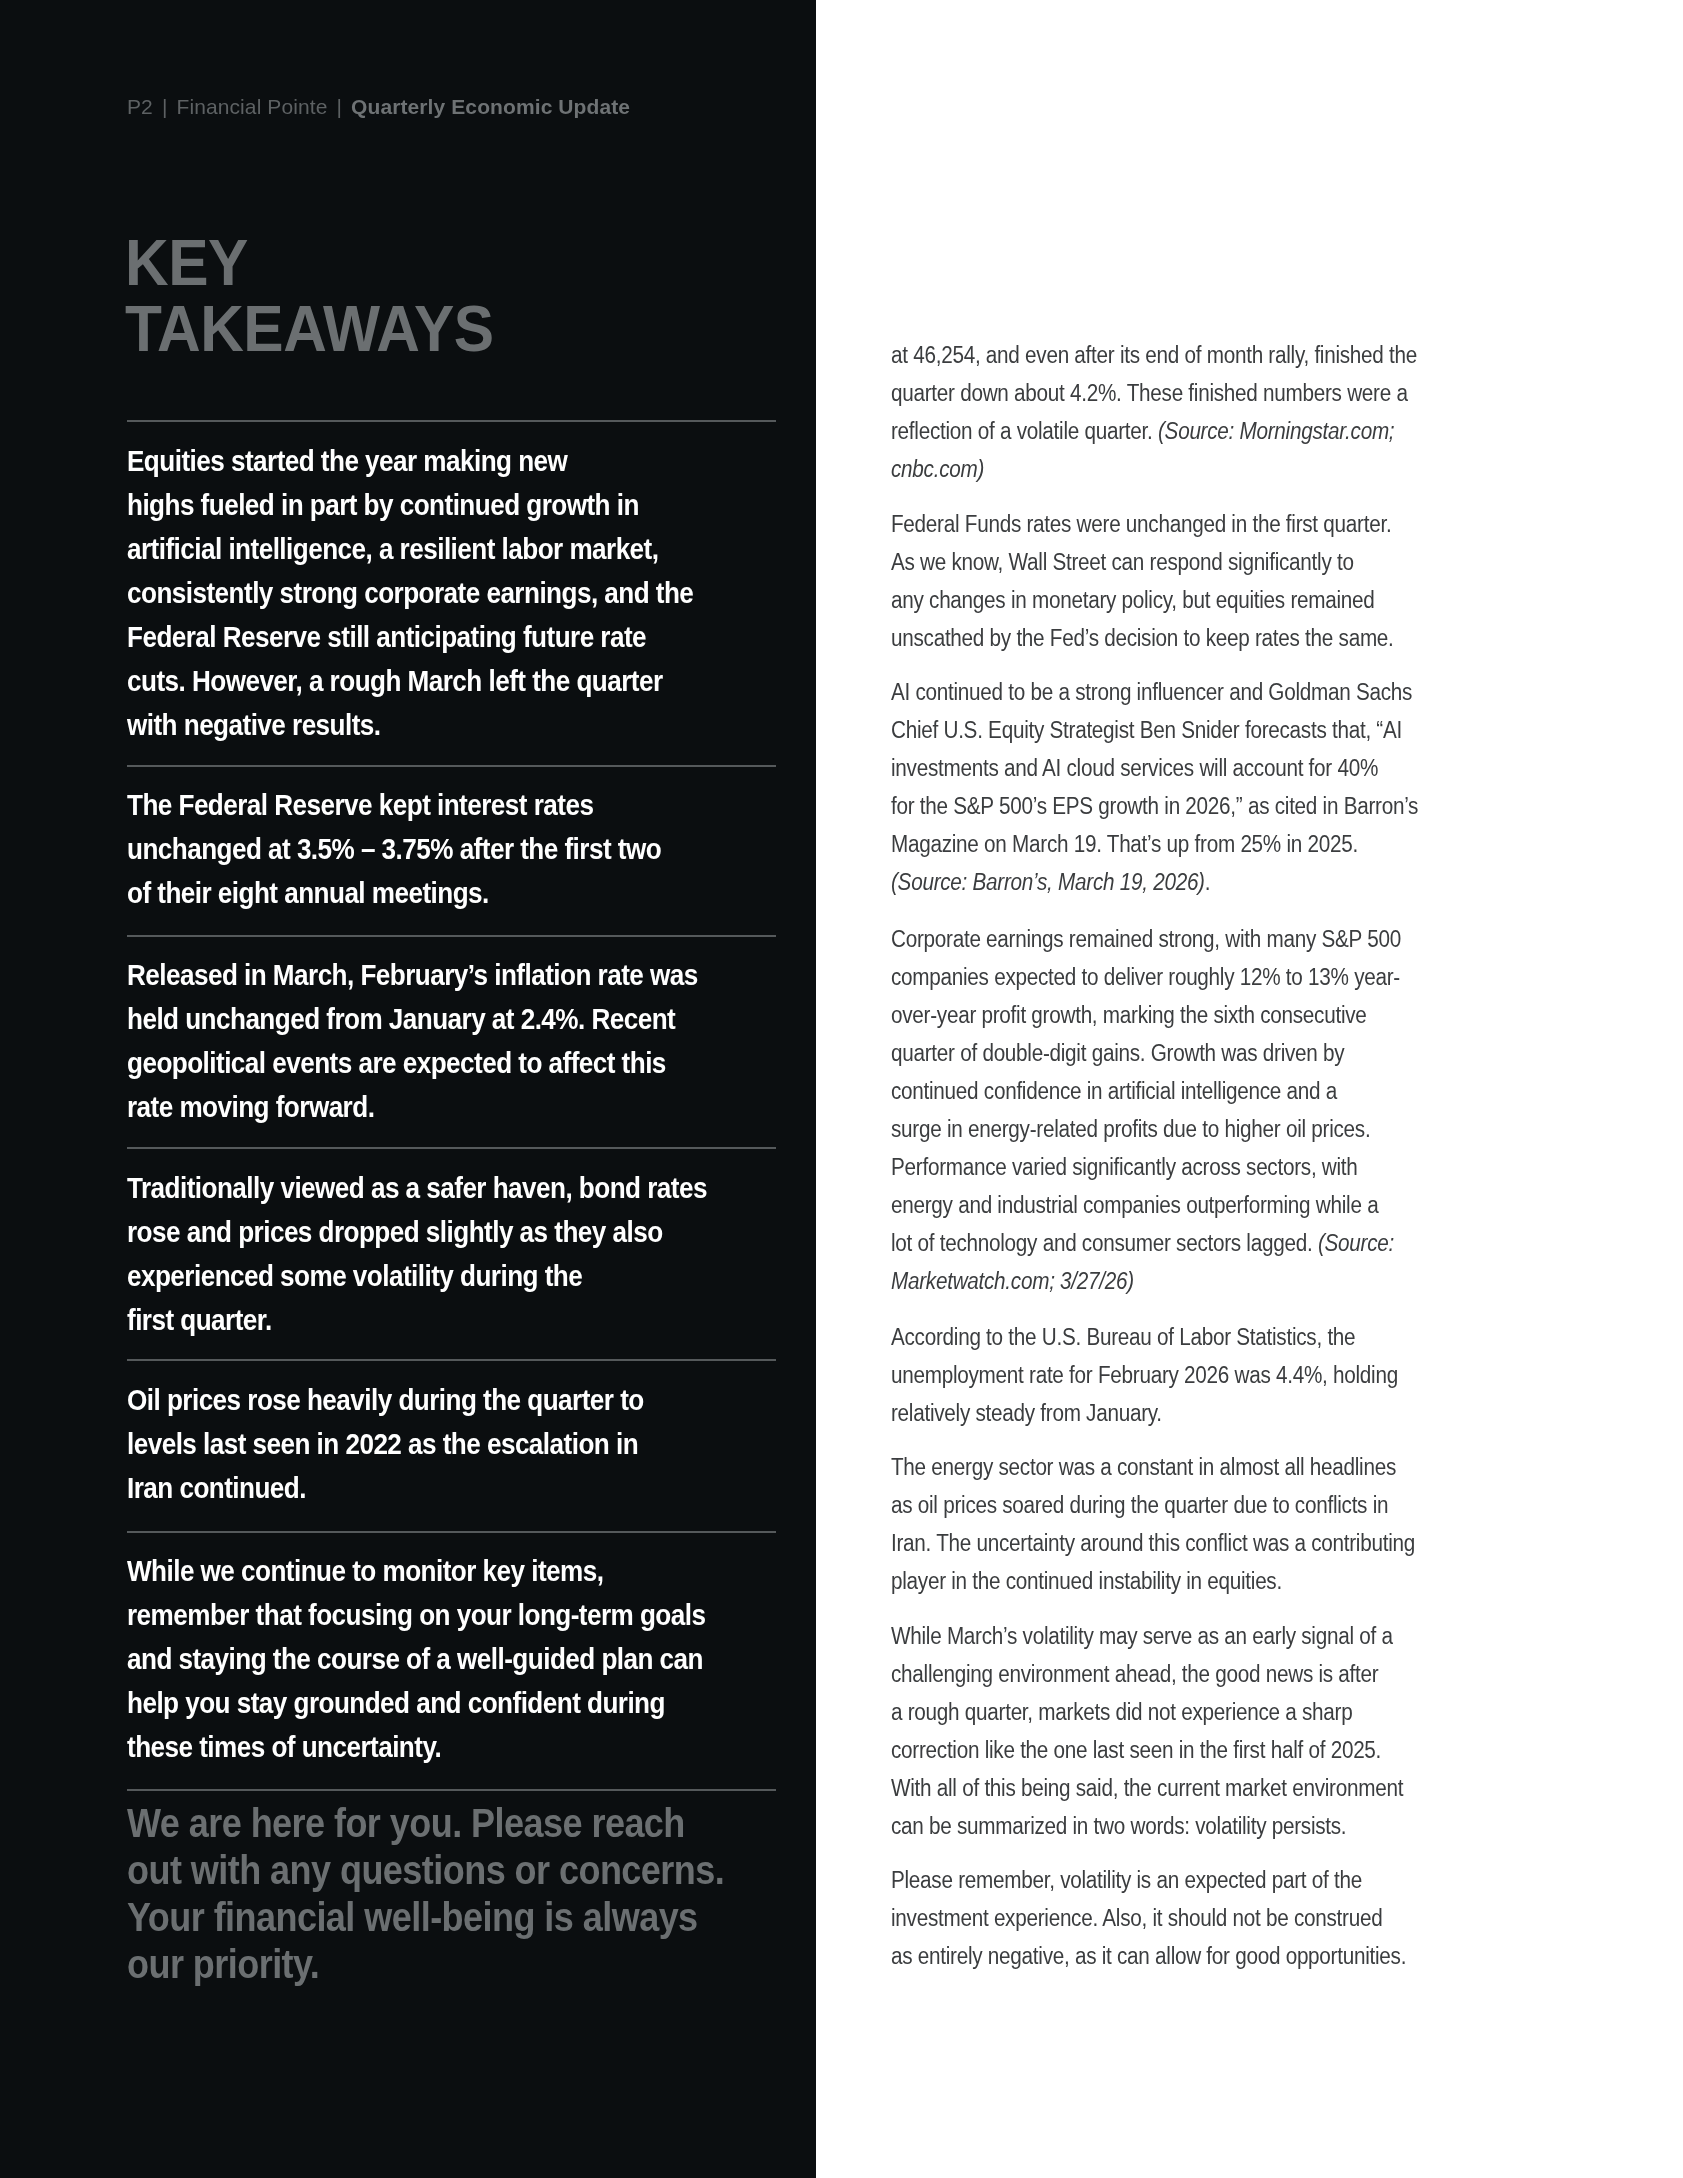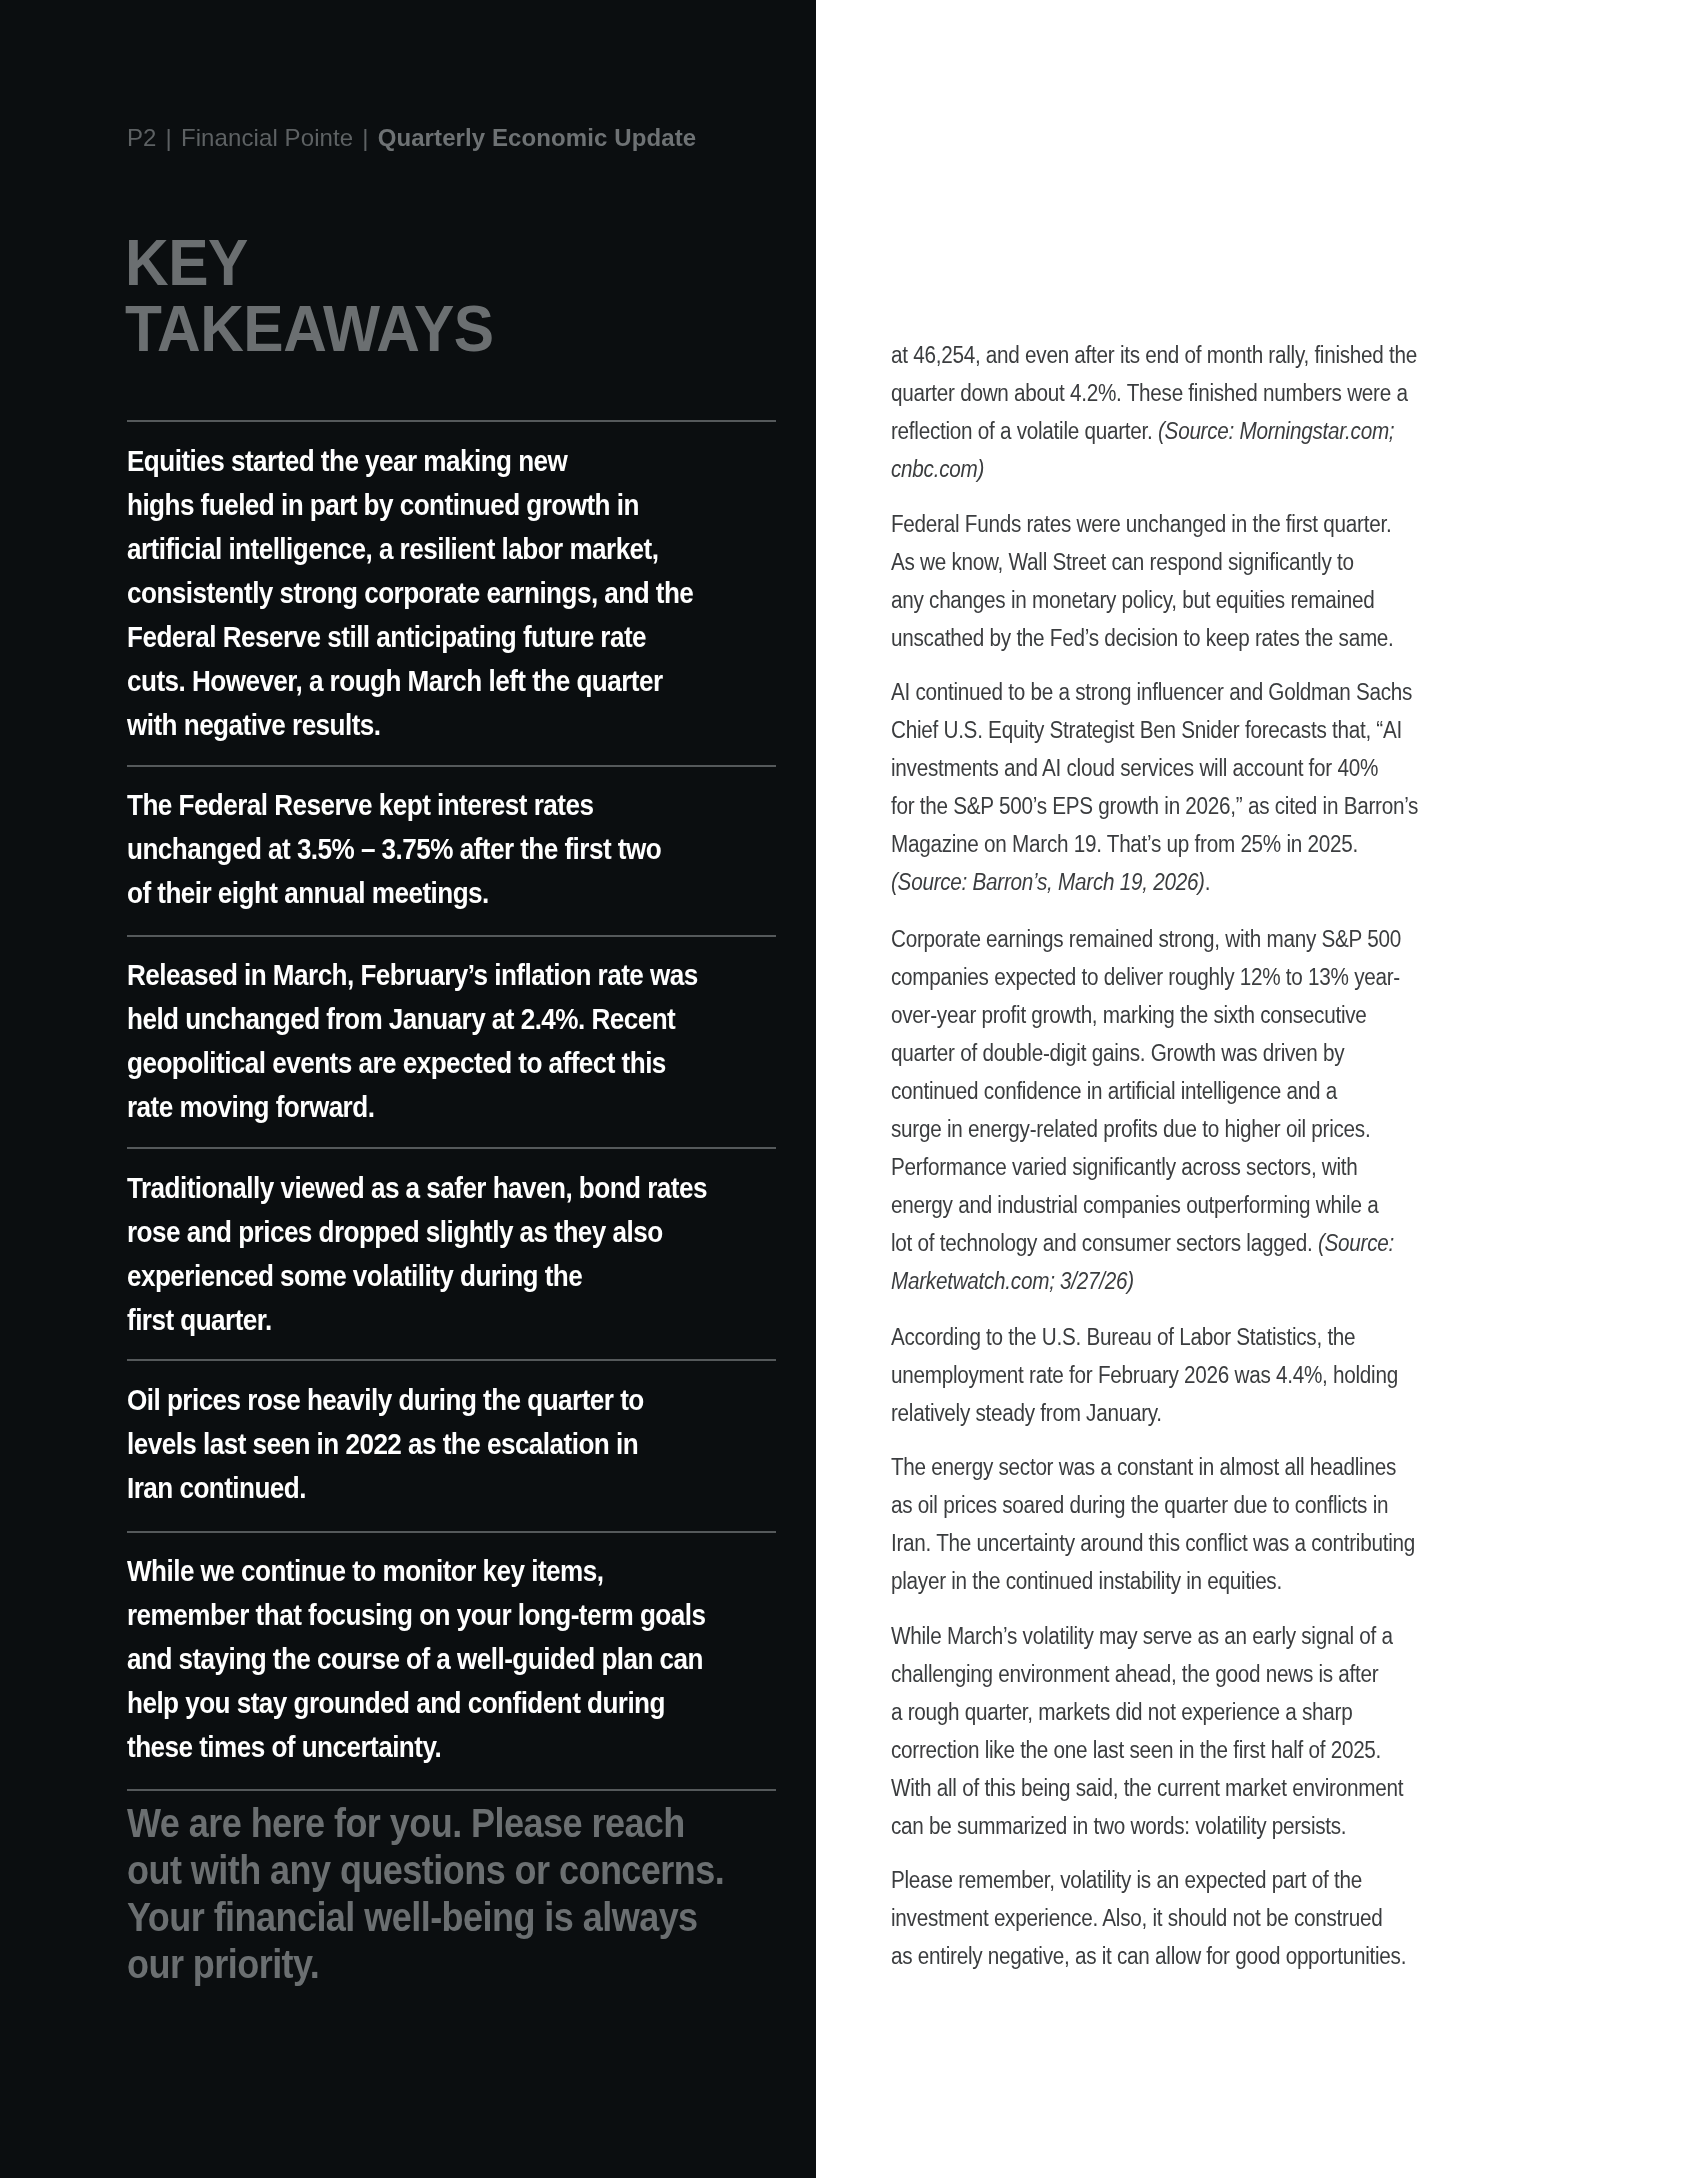--- a/index.html
+++ b/index.html
@@ -8,23 +8,22 @@
     background: #ffffff;
     font-family: "Liberation Sans", sans-serif;
   }
   .dark-panel {
     position: absolute; left: 0; top: 0; width: 816px; height: 2178px;
     background: #0b0e10;
   }
   .running-header {
     position: absolute; left: 127px; top: 95px;
     font-family: "Liberation Sans", sans-serif;
-    font-size: 24px; color: #5d6163; white-space: nowrap;
+    font-size: 21px; color: #5d6163; white-space: nowrap;
     letter-spacing: 0.1px;
-    margin-top: 29px;
   }
   .running-header .sep { margin: 0 9px; color: #5d6163; }
   .running-header .pub { font-weight: bold; color: #6e7274; }
   .title {
     position: absolute; left: 125px; top: 230px;
     font-family: "Liberation Sans", sans-serif;
     font-weight: bold; font-size: 65px; line-height: 66px;
     color: #6b6f71; letter-spacing: -0.5px;
     transform: scaleX(0.93); transform-origin: left top;
   }

